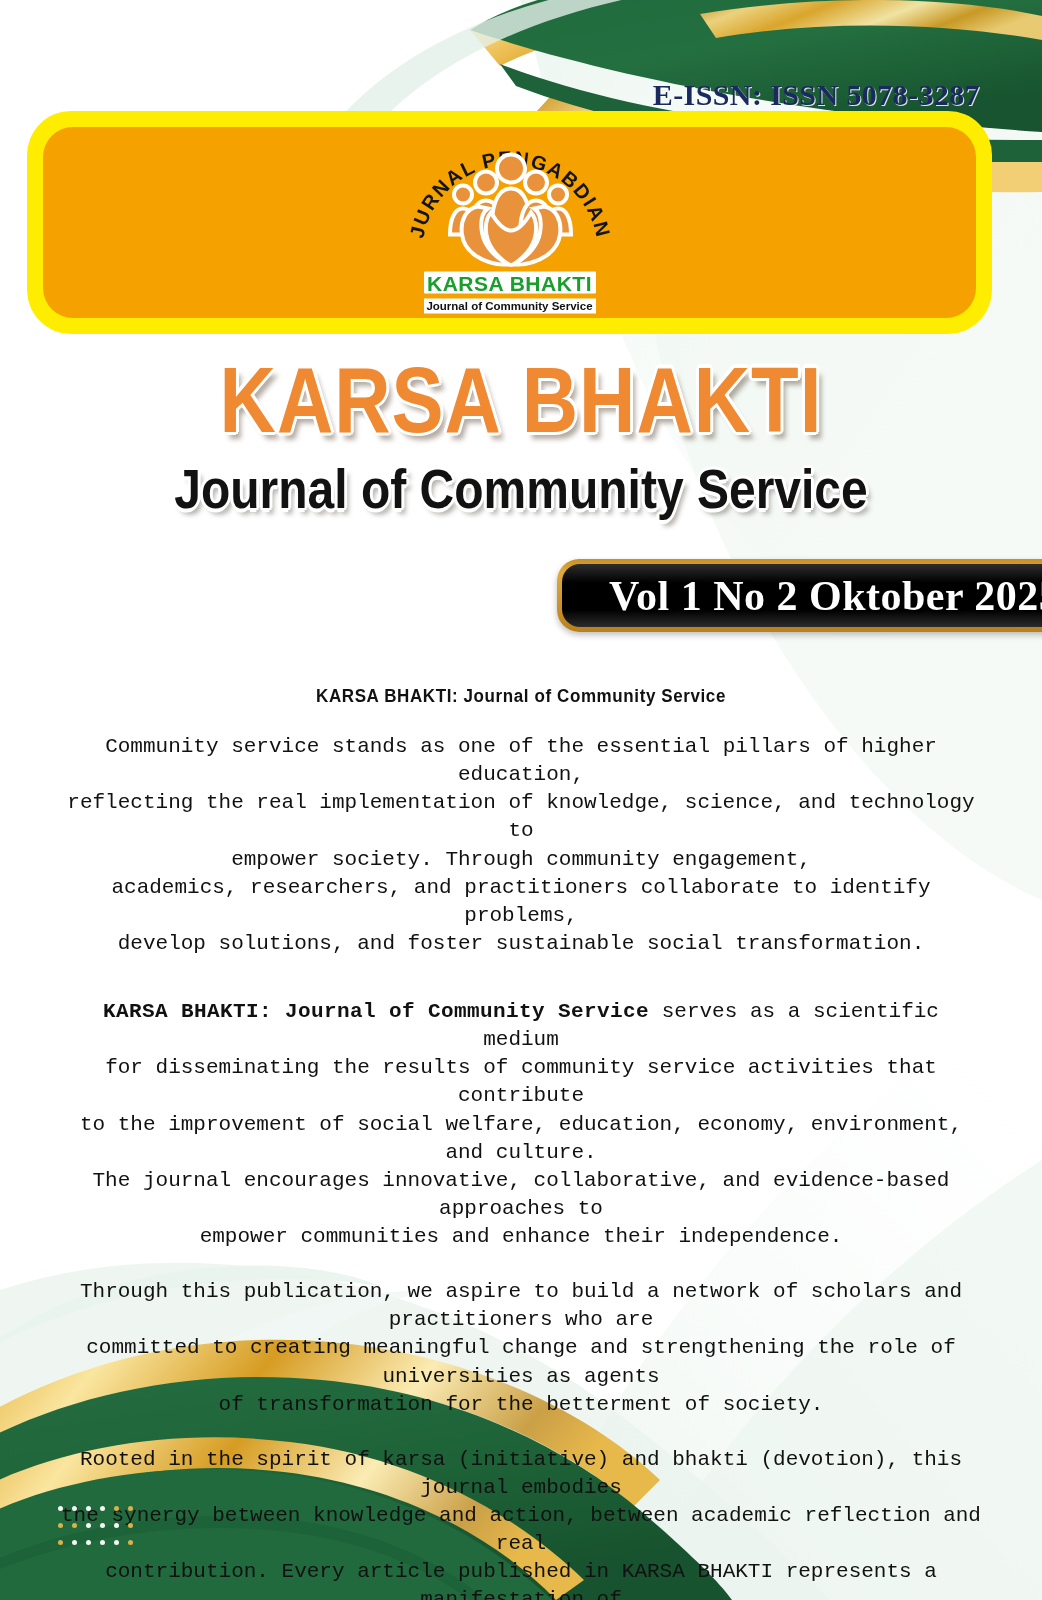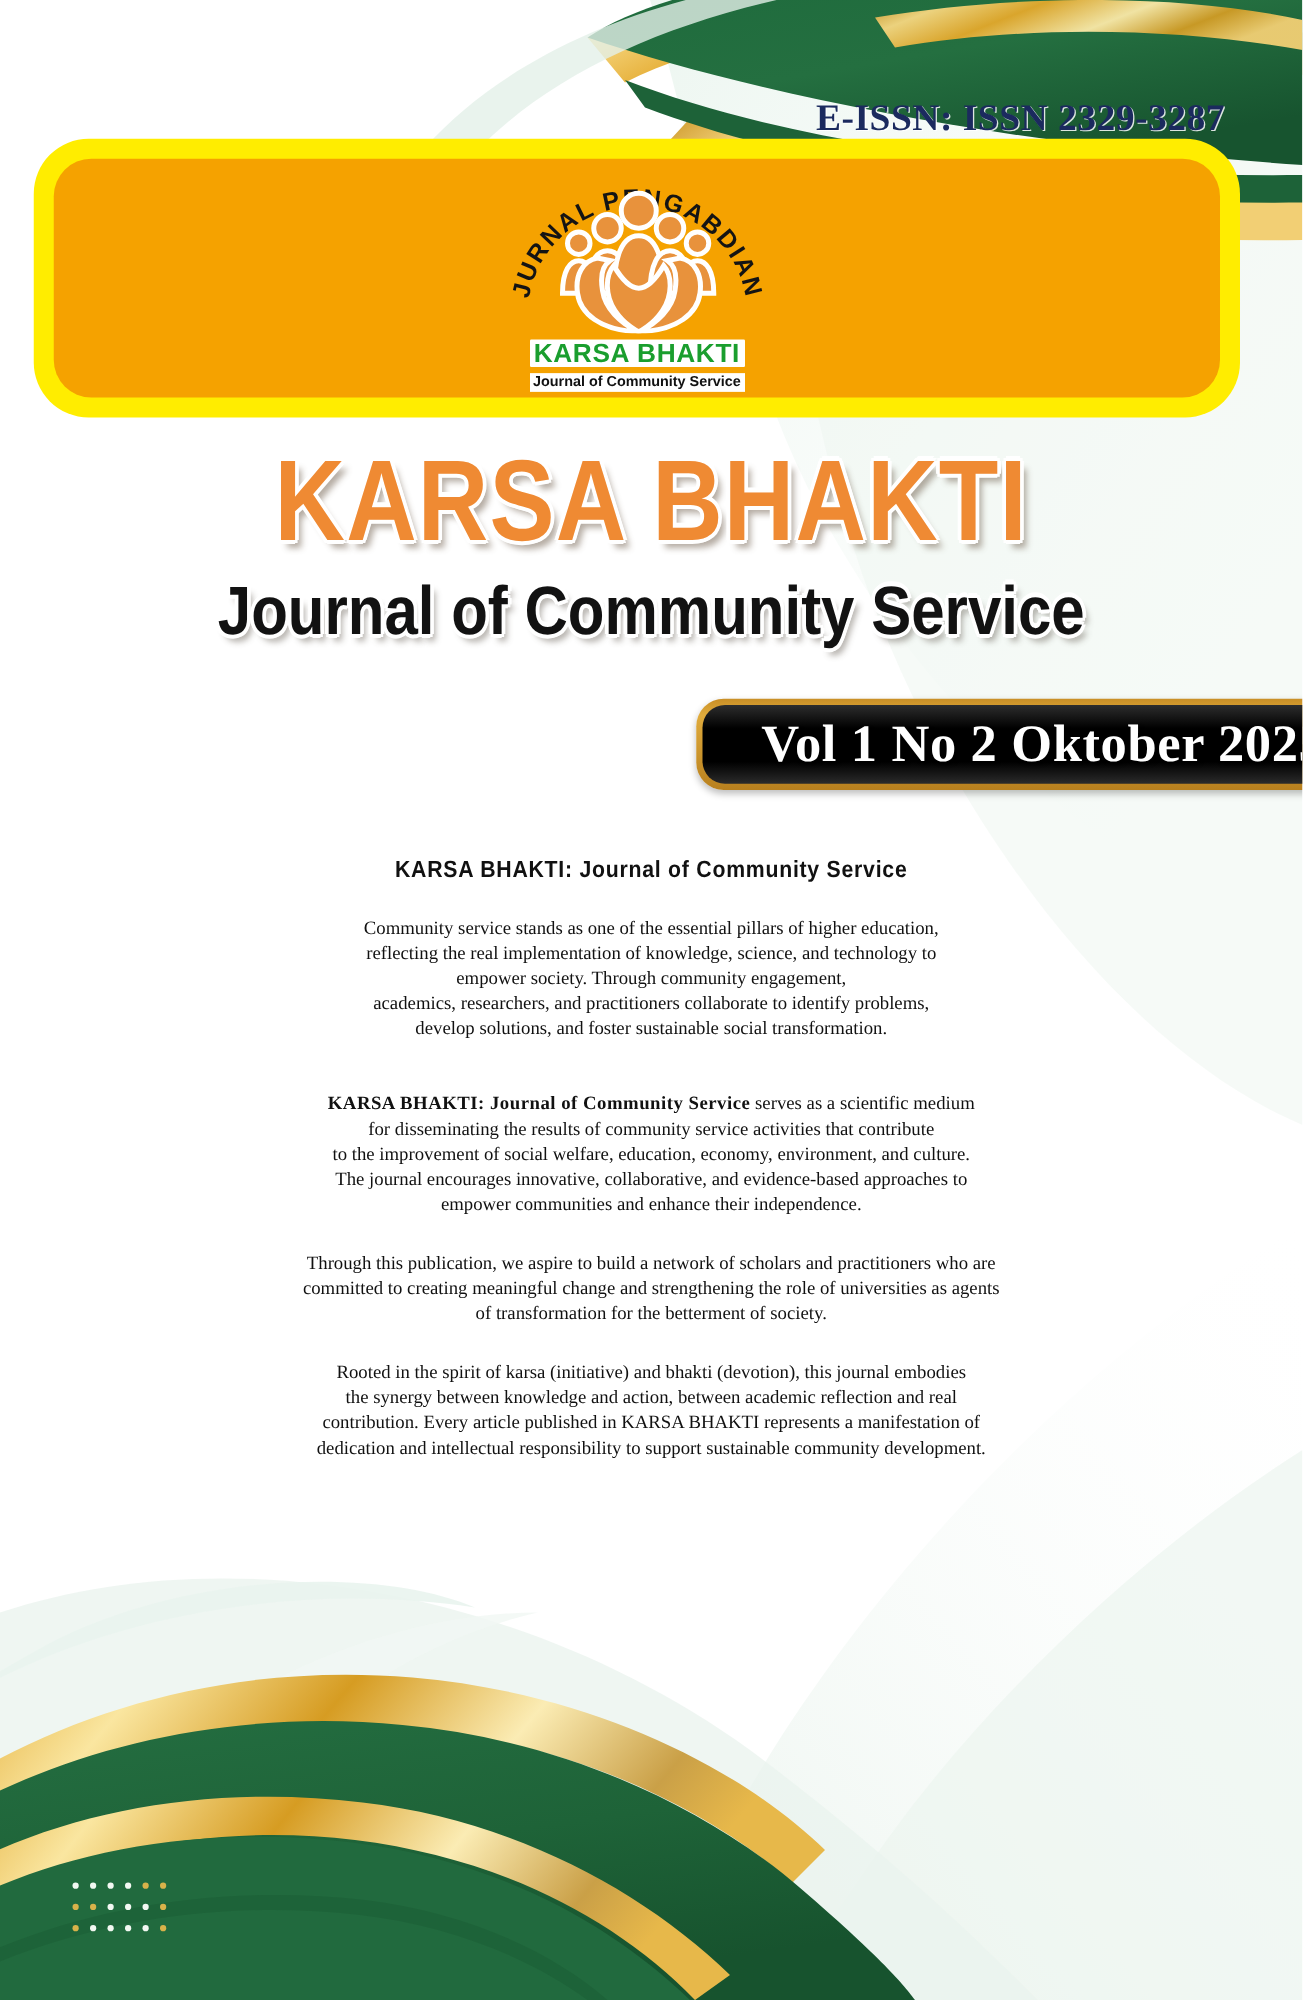--- a/index.html
+++ b/index.html
@@ -202,22 +202,22 @@
   .bt-heading {
     font-family: "Liberation Sans", sans-serif;
     font-weight: bold;
     font-size: 17px;
     letter-spacing: 0.6px;
     transform: scaleY(1.1);
     display: block;
     margin-bottom: 27px;
   }
   .bt-para {
-    font-family: Liberation Serif, serif;
-    font-size: 15px;
+    font-family: Liberation Mono, monospace;
+    font-size: 21px;
     line-height: 1.34;
     margin: 0 0 27px 0;
     white-space: pre-line;
   }
   .bt-para.p2 { margin-bottom: 27px; margin-top: 40px; }
   .bt-strong {
     font-weight: bold;
     letter-spacing: 0.4px;
   }
 
@@ -307,21 +307,21 @@
 
     <path d="M-60,1512 C30,1452 160,1426 290,1442 C410,1456 514,1512 584,1580 L556,1600 C492,1534 398,1486 284,1472 C168,1458 44,1482 -40,1538 Z" fill="url(#goldGradBot)"></path>
 
     <path d="M-60,1540 C26,1484 152,1458 282,1474 C396,1488 488,1538 552,1600 L-60,1600 Z" fill="#216a3e"></path>
 
     <path d="M-60,1588 C40,1528 170,1506 292,1520 C372,1530 440,1560 486,1600 L470,1600 C424,1566 358,1540 288,1532 C170,1518 42,1540 -60,1598 Z" fill="#1b5c35" opacity="0.55"></path>
 
     <path d="M-60,1378 C50,1300 220,1262 380,1286 C300,1252 140,1258 30,1320 C-10,1342 -40,1362 -60,1376 Z" fill="#e9f4ee" opacity="0.9"></path>
   </svg>
 
-  <div class="eissn">E-ISSN: ISSN 2329-3287</div>
+  <div class="eissn">E-ISSN: ISSN 5078-3287</div>
 
   <div class="logo-panel">
     <div class="logo-panel-inner">
       <div class="logo-wrap">
 
         <svg class="logo-arc-text" viewBox="0 0 200 110" xmlns="http://www.w3.org/2000/svg">
           <defs>
             <path id="arcpath" d="M14,104 A88,88 0 0,1 186,104" fill="none"></path>
           </defs>
           <text font-family="Liberation Sans, sans-serif" font-size="20" font-weight="bold" fill="#141414" letter-spacing="1.6">

